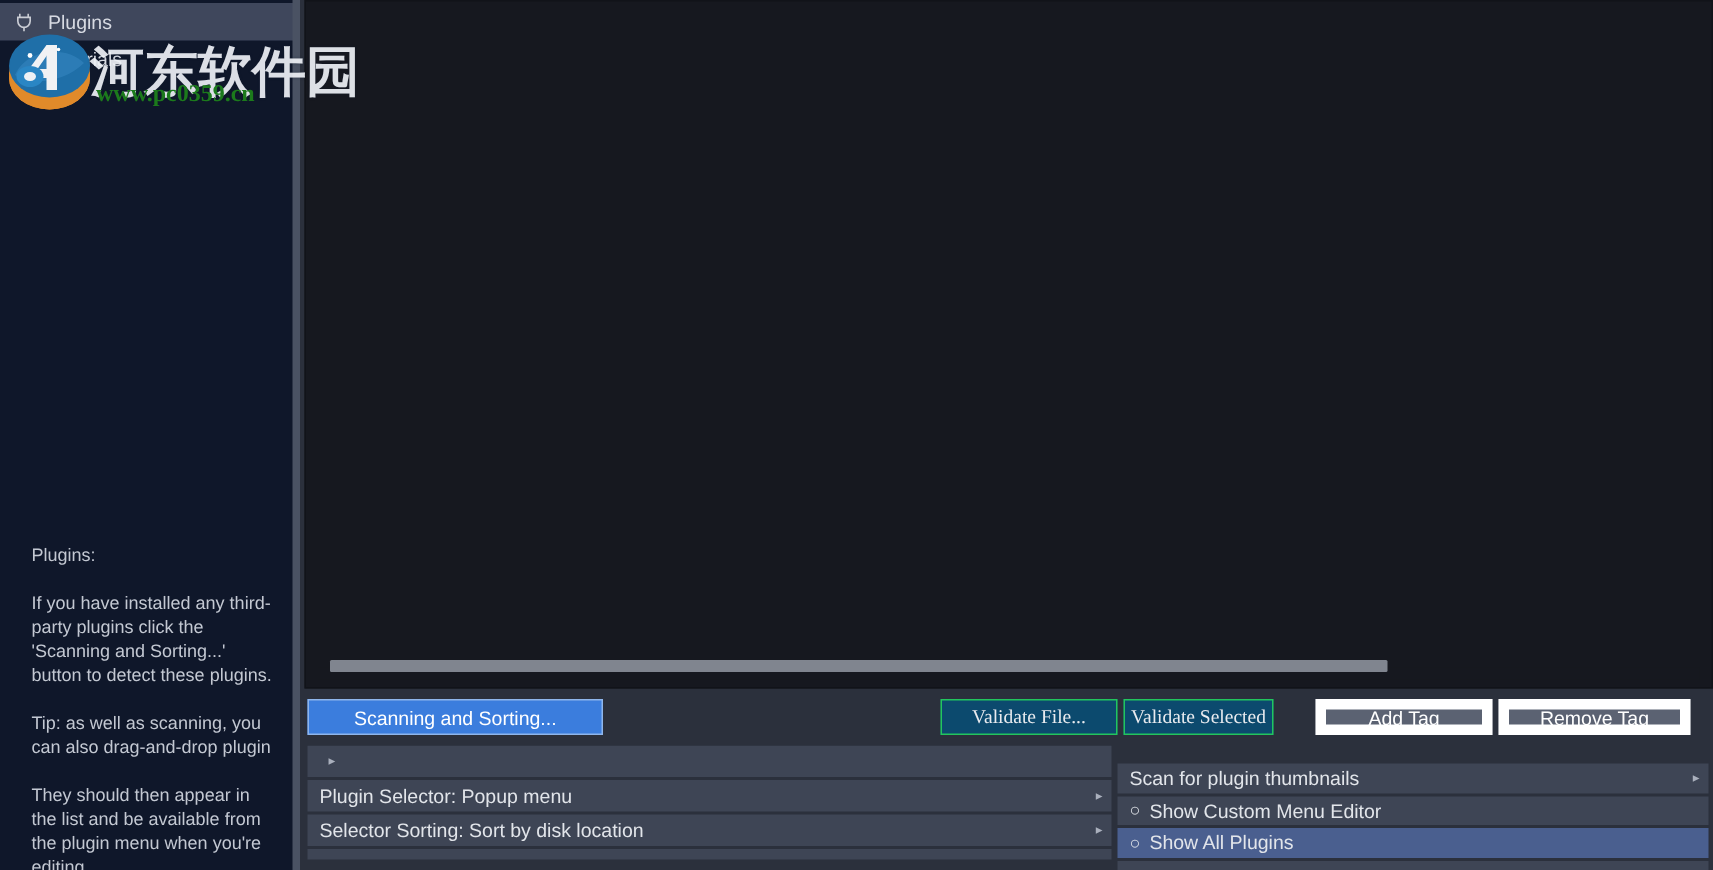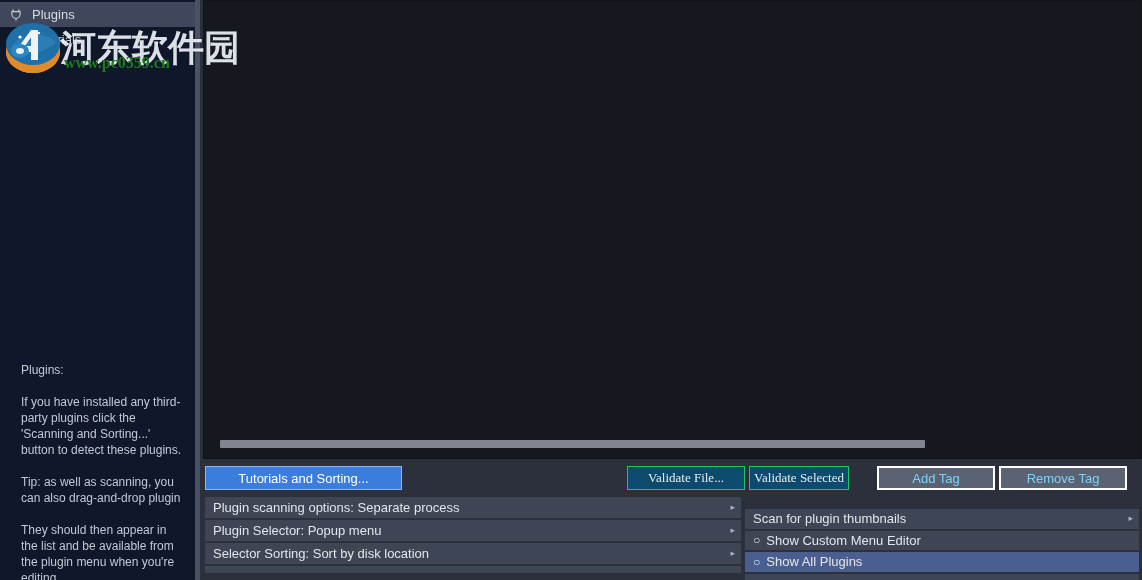--- a/index.html
+++ b/index.html
@@ -116,22 +116,22 @@
   }
   .btn-validate {
     background: #0c4a6e;
     border: 1px solid #22c55e;
     font-family: Liberation Serif, serif;
   }
   #btn-validate-file { left: 427px; width: 118px; }
   #btn-validate-selected { left: 549px; width: 100px; }
   .btn-grey {
     background: #5b6272;
-    border: 2px solid #ffffff;
-    color: #7dd3fc;
+    border: 7px solid #ffffff;
+    color: #ffffff;
   }
   #btn-add-tag { left: 677px; width: 118px; }
   #btn-remove-tag { left: 799px; width: 128px; }
 
   
   #menus {
     flex: 1 1 auto;
     display: flex;
     gap: 4px;
     padding-left: 5px;
@@ -250,32 +250,31 @@
 
   <div id="right">
 
     <div id="list-panel">
       <div id="hscroll-track">
         <div id="hscroll-thumb" style="width: 705px;"></div>
       </div>
     </div>
 
     <div id="toolbar">
-      <div class="btn btn-primary">Tutorials and Sorting...</div>
+      <div class="btn btn-primary">Scanning and Sorting...</div>
       <div class="btn btn-validate" id="btn-validate-file">Validate File...</div>
       <div class="btn btn-validate" id="btn-validate-selected">Validate Selected</div>
       <div class="btn btn-grey" id="btn-add-tag">Add Tag</div>
       <div class="btn btn-grey" id="btn-remove-tag">Remove Tag</div>
     </div>
 
     <div id="menus">
 
       <div class="menu-col" id="menu-col-left">
         <div class="menu-row">
-          <span class="row-text">Plugin scanning options: Separate process</span>
           <span class="arrow">▸</span>
         </div>
         <div class="menu-row">
           <span class="row-text">Plugin Selector: Popup menu</span>
           <span class="arrow">▸</span>
         </div>
         <div class="menu-row">
           <span class="row-text">Selector Sorting: Sort by disk location</span>
           <span class="arrow">▸</span>
         </div>

